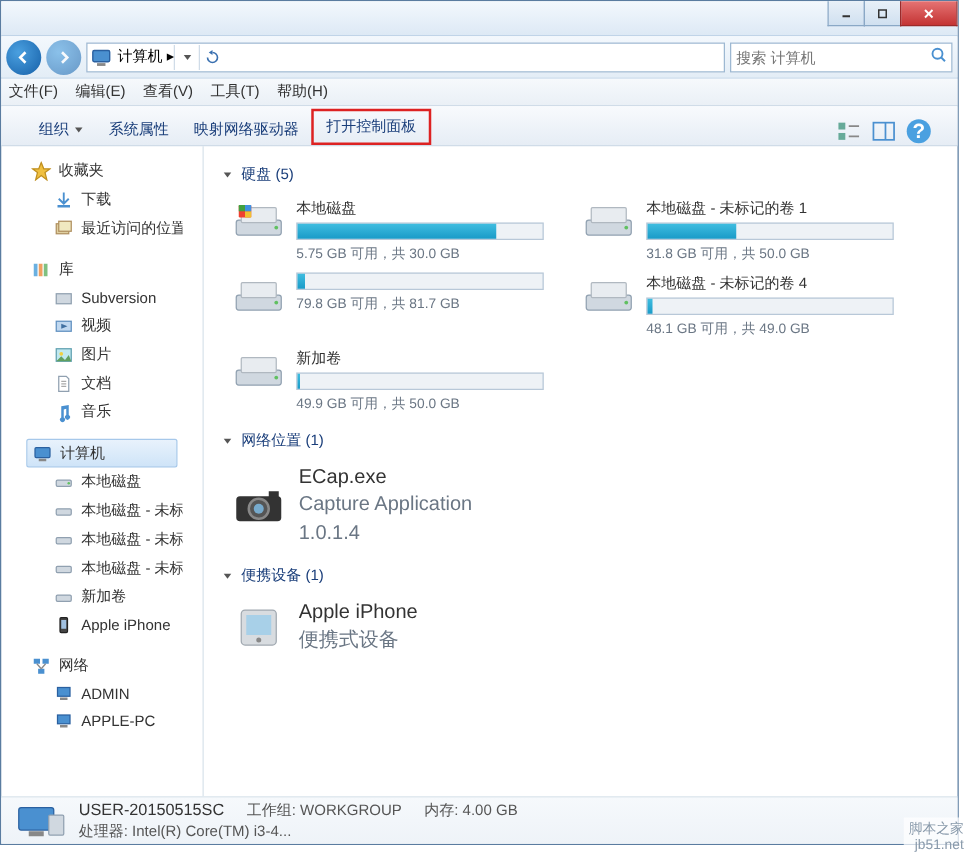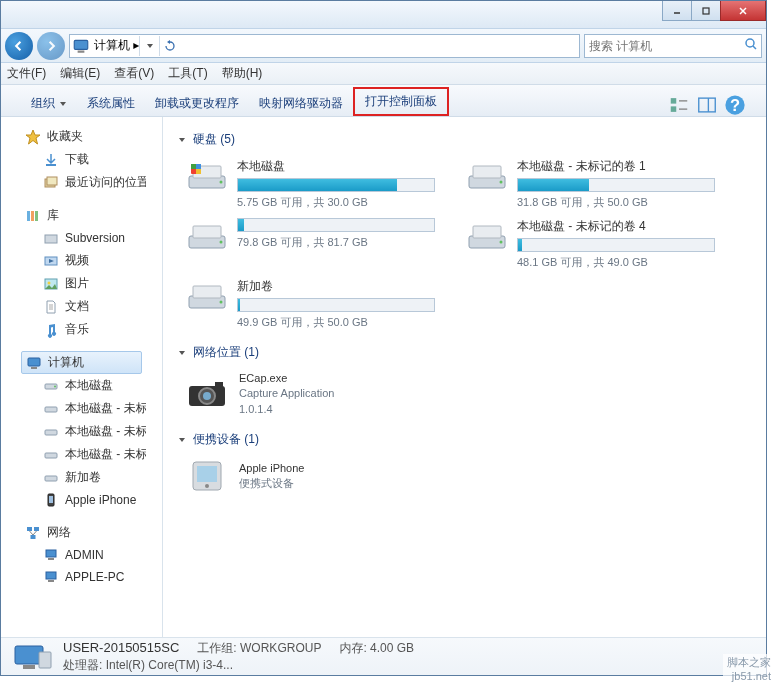--- a/index.html
+++ b/index.html
@@ -39,21 +39,21 @@
 .drive { width:250px; display:flex; gap:8px; }
 .drive-icon { width:44px; height:36px; flex-shrink:0; }
 .drive-info { flex:1; }
 .drive-name { color:#333; margin-bottom:3px; }
 .drive-bar { height:14px; border:1px solid #b8c8d8; background:#eef2f6; margin-bottom:3px; position:relative; }
 .drive-fill { height:100%; background:linear-gradient(to bottom,#3fbde0,#1a9bc8); }
 .drive-stats { color:#6a7684; font-size:11px; }
 .net-item, .port-item { display:flex; gap:10px; margin-left:8px; align-items:center; }
 .net-icon { width:44px; height:36px; }
 .net-text div:first-child { color:#1a3e7a; }
-.net-text div { color:#6a7684; font-size:11px; line-height:1.4; }
+.net-text div { color:#6a7684; font-size:16px; line-height:1.4; }
 .net-text div.nm { color:#333; }
 .details { height:38px; border-top:1px solid #d9e3ec; background:linear-gradient(to bottom,#f6f9fc,#eef3f8); display:flex; align-items:center; padding:11px 10px; gap:10px; }
 .det-icon { width:42px; height:30px; }
 .det-text { display:flex; flex-direction:column; }
 .det-row { display:flex; gap:18px; font-size:11px; color:#555; }
 .det-name { font-size:13px; color:#333; }
 .watermark { position:absolute; right:4px; bottom:4px; font-size:11px; color:#89a; background:rgba(255,255,255,.7); padding:1px 4px; }
 </style>
 </head>
 <body>
@@ -130,21 +130,20 @@
   </div>
 
   <div class="toolbar">
     <div class="toolbar-item">
         <span>组织</span>
         <svg width="8" height="8" viewBox="0 0 8 8">
           <path d="M1 2 L4 6 L7 2" fill="#555"></path>
         </svg>
       </div>
     <div class="toolbar-item">系统属性</div>
-    <div class="toolbar-item">卸载或更改程序</div>
     <div class="toolbar-item">映射网络驱动器</div>
     <div class="toolbar-highlight">打开控制面板</div>
     <div class="toolbar-right">
       <div class="toolbar-icon">
           <svg viewBox="0 0 16 16">
             <rect x="2" y="3" width="4" height="4" fill="#6a9"></rect>
             <rect x="2" y="9" width="4" height="4" fill="#6a9"></rect>
             <line x1="8" y1="5" x2="14" y2="5" stroke="#888"></line>
             <line x1="8" y1="11" x2="14" y2="11" stroke="#888"></line>
           </svg>

